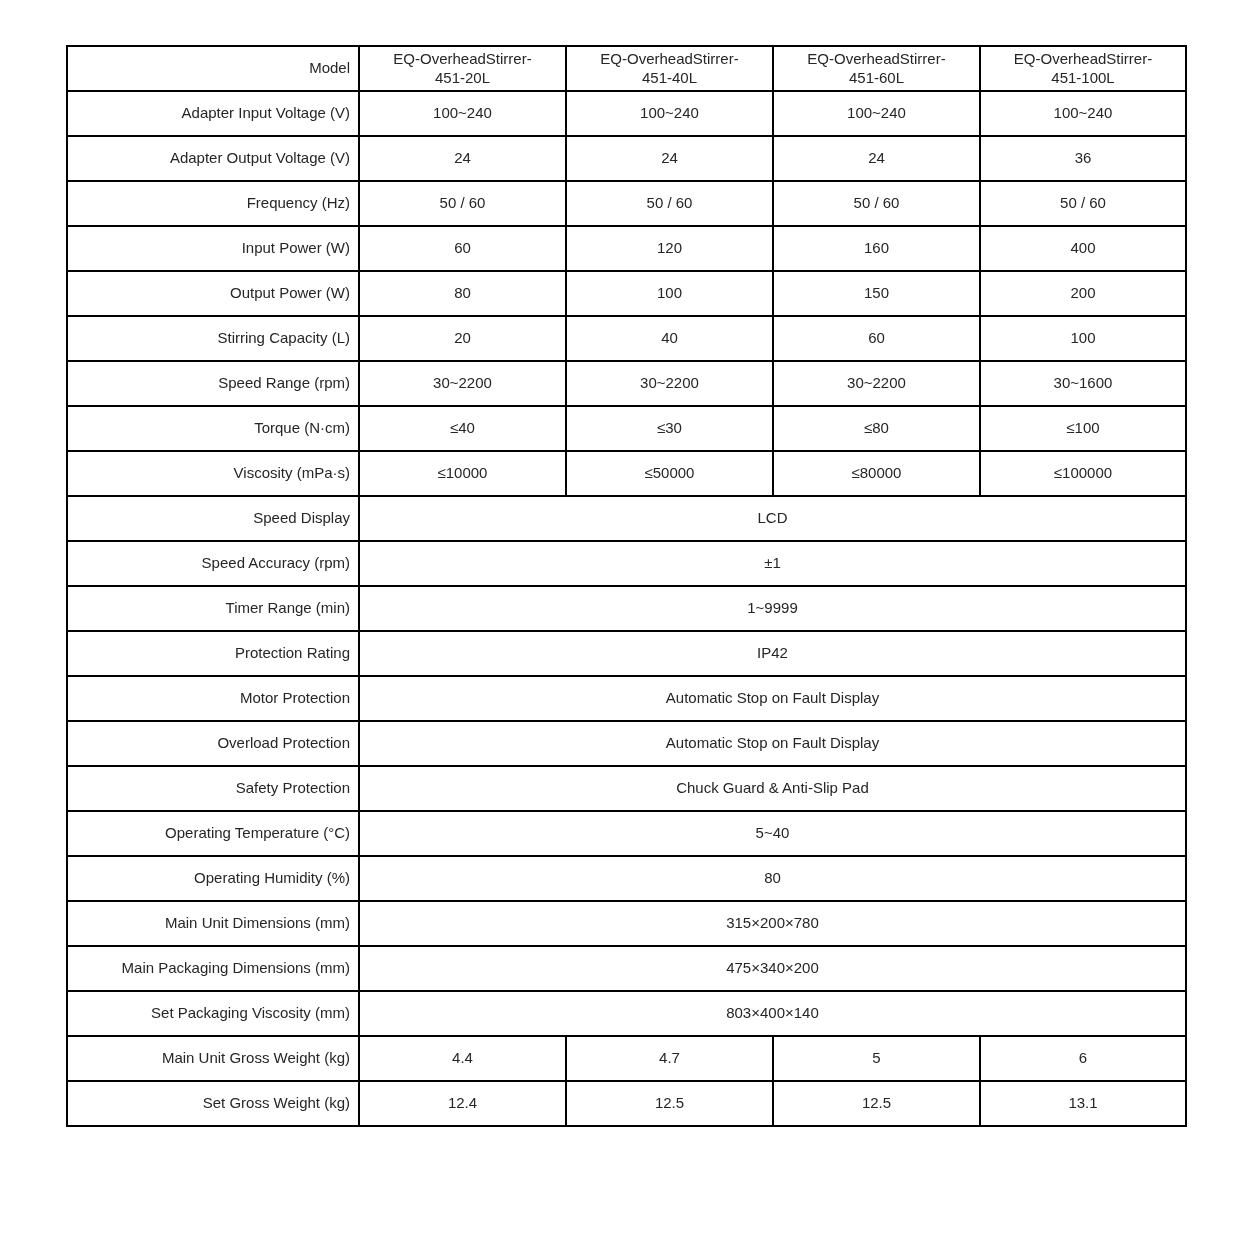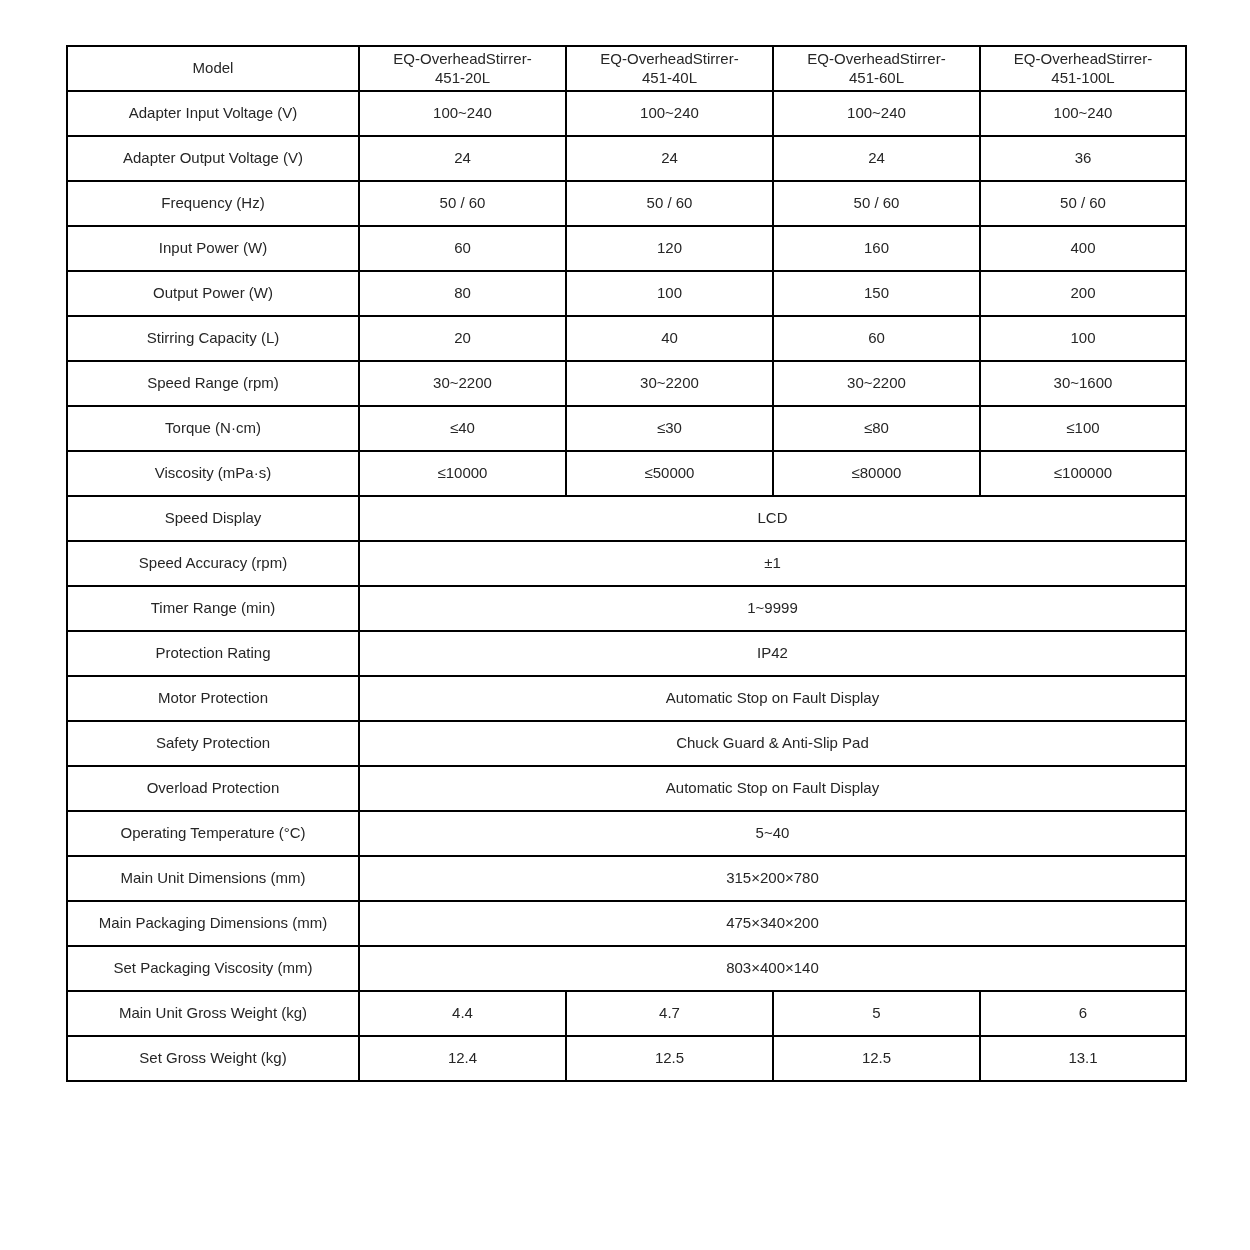--- a/index.html
+++ b/index.html
@@ -32,20 +32,21 @@
     height: 39px;            
     padding: 2px 8px;
     text-align: center;
     vertical-align: middle;
     line-height: 1.25;
     white-space: pre-line;
     overflow: hidden;
   }
   table.spec-table td.label-cell {
     white-space: normal;
+    text-align: right;
   }
 </style>
 </head>
 <body>
 
 <div class="sheet">
   <table class="spec-table">
     <colgroup>
       <col style="width:292px">
       <col style="width:207px">
@@ -143,30 +144,34 @@
         </tr>
         <tr>
           <td class="label-cell">Protection Rating</td>
           <td colspan="4">IP42</td>
         </tr>
         <tr>
           <td class="label-cell">Motor Protection</td>
           <td colspan="4">Automatic Stop on Fault Display</td>
         </tr>
         <tr>
+          <td class="label-cell">Overload Protection</td>
+          <td colspan="4">Automatic Stop on Fault Display</td>
+        </tr>
+        <tr>
           <td class="label-cell">Safety Protection</td>
           <td colspan="4">Chuck Guard &amp; Anti-Slip Pad</td>
         </tr>
         <tr>
-          <td class="label-cell">Overload Protection</td>
-          <td colspan="4">Automatic Stop on Fault Display</td>
+          <td class="label-cell">Operating Temperature (°C)</td>
+          <td colspan="4">5~40</td>
         </tr>
         <tr>
-          <td class="label-cell">Operating Temperature (°C)</td>
-          <td colspan="4">5~40</td>
+          <td class="label-cell">Operating Humidity (%)</td>
+          <td colspan="4">80</td>
         </tr>
         <tr>
           <td class="label-cell">Main Unit Dimensions (mm)</td>
           <td colspan="4">315×200×780</td>
         </tr>
         <tr>
           <td class="label-cell">Main Packaging Dimensions (mm)</td>
           <td colspan="4">475×340×200</td>
         </tr>
         <tr>

